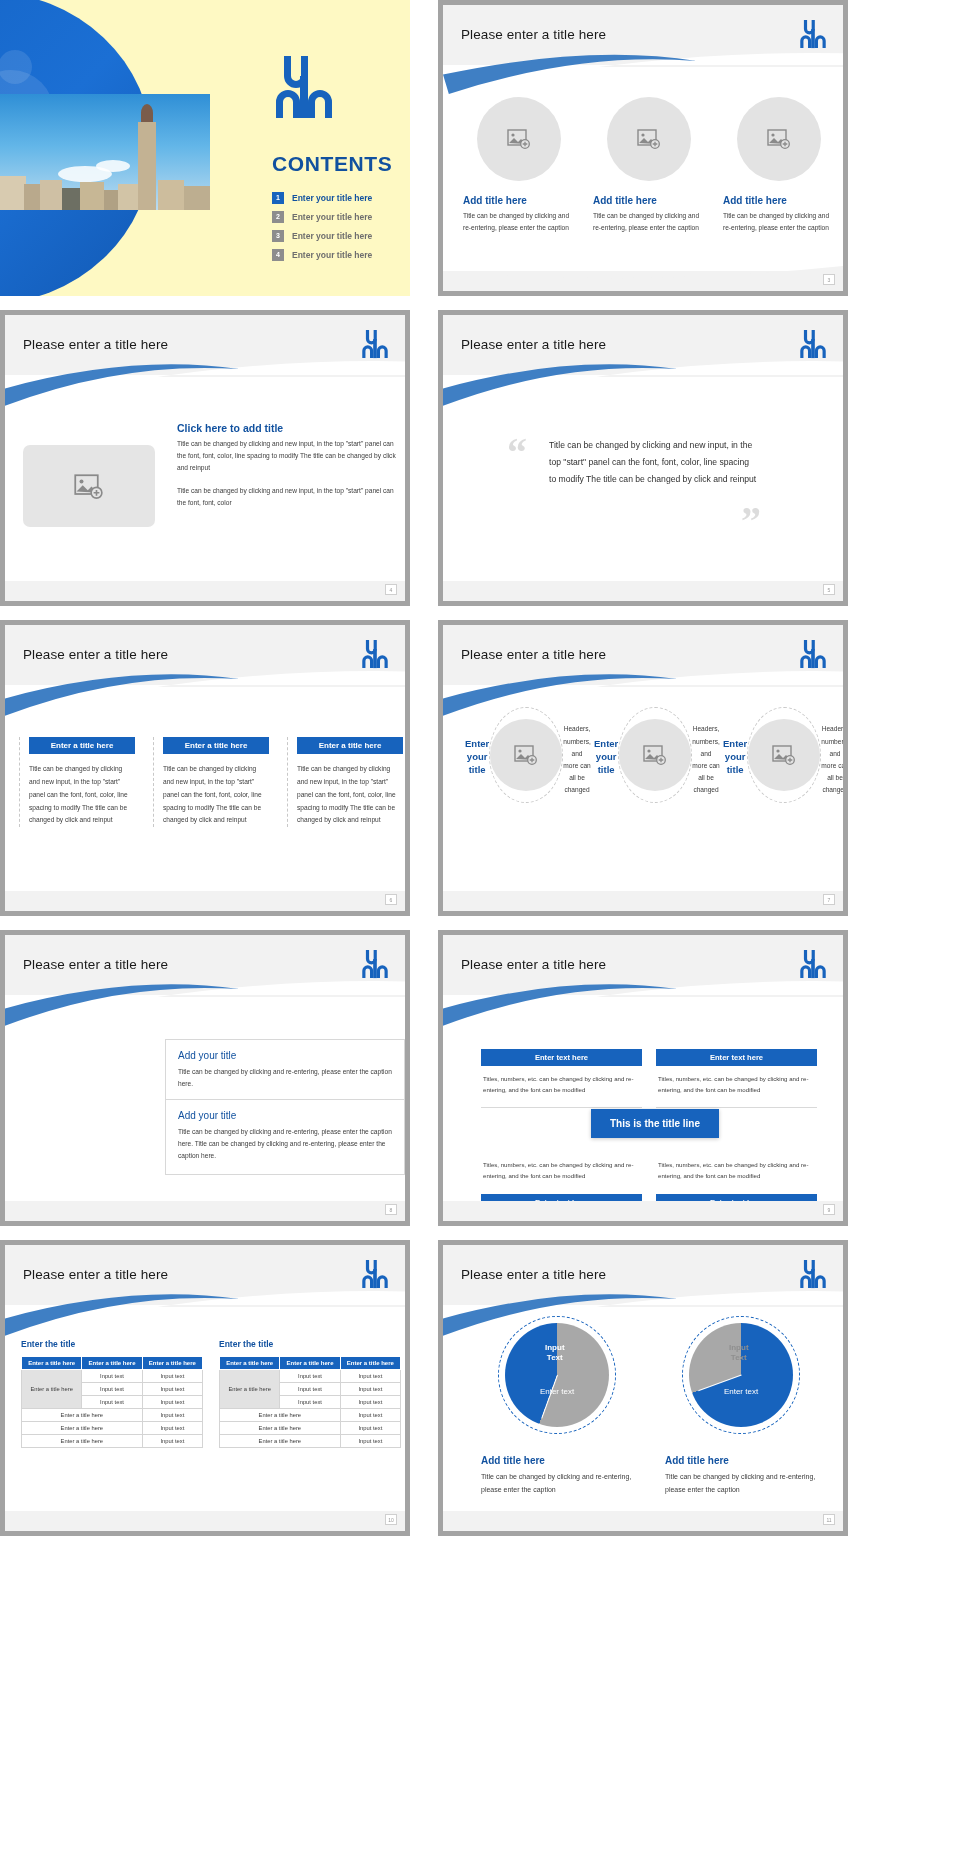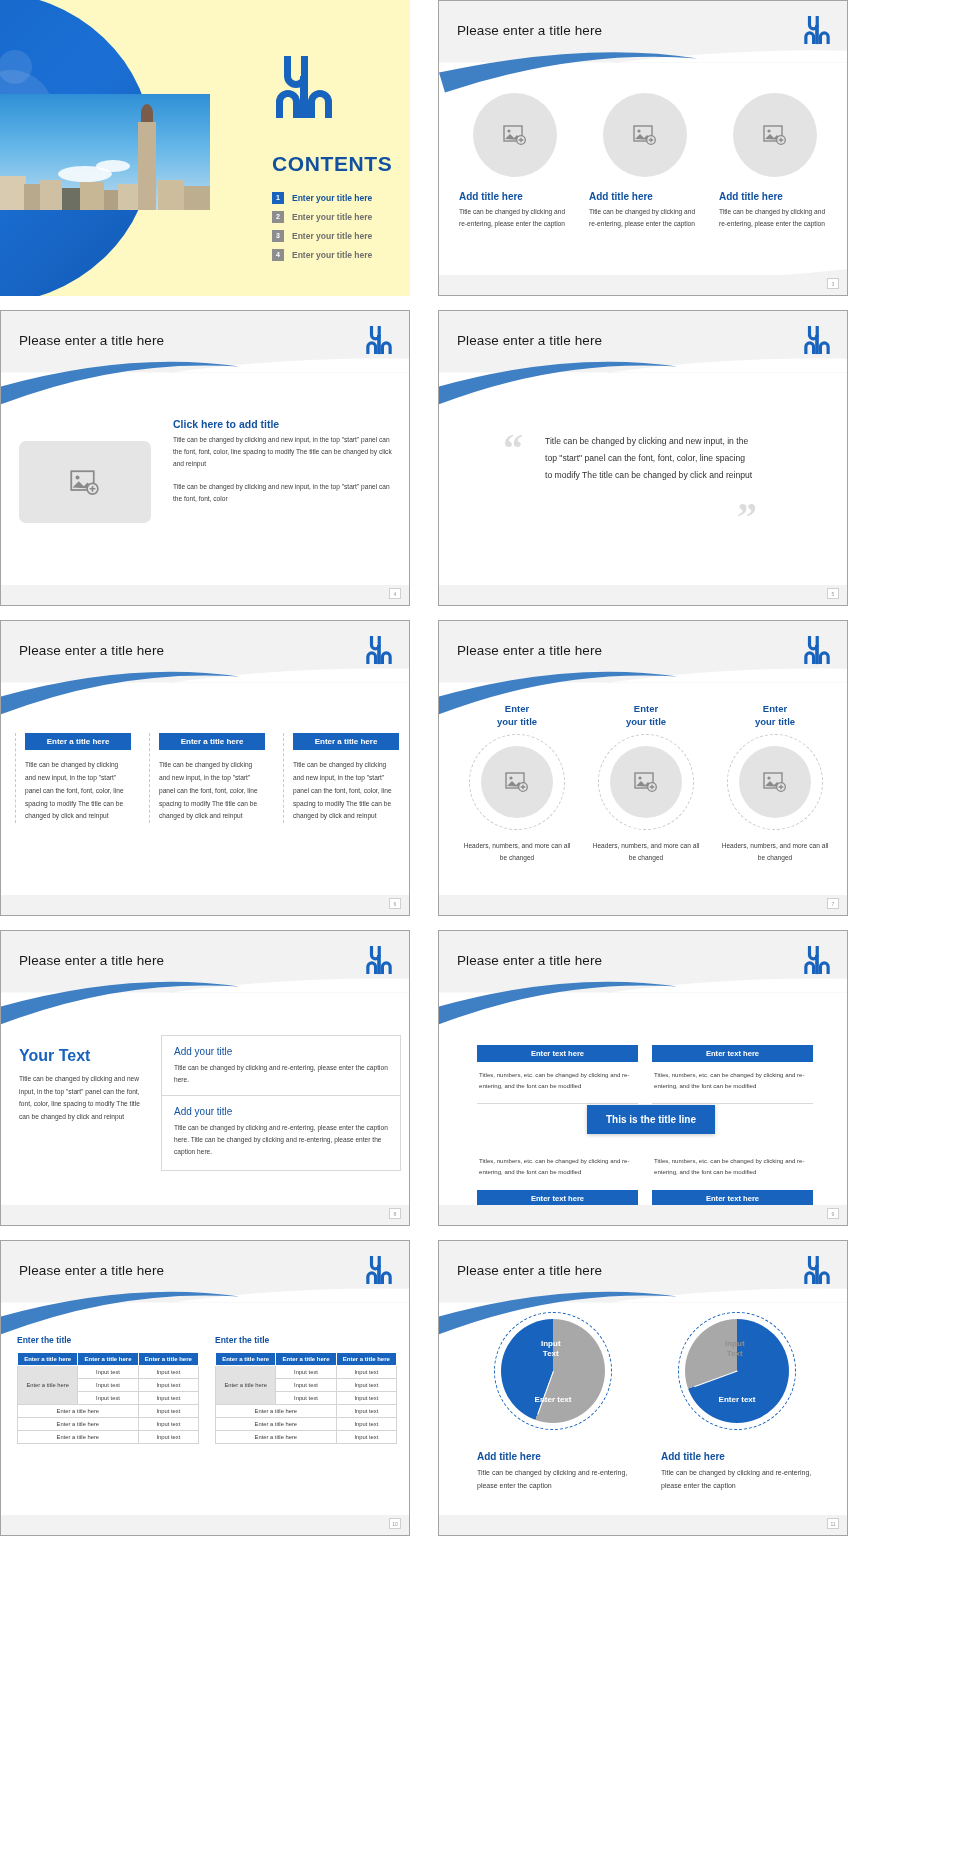--- a/index.html
+++ b/index.html
@@ -16,21 +16,21 @@
     grid-template-rows: repeat(6, 310px);
     column-gap: 28px;
     row-gap: 0px;
     padding-left: 0px;
   }
   .slide {
     position: relative;
     width: 410px; height: 296px;
     background: #ffffff;
     overflow: hidden;
-    border: 1px solid #a3a3a3;
+    border: 5px solid #a3a3a3;
   }
   .slide.nb { border: none; }
 
   
   .hdr {
     position: absolute; left: 0; top: 0; width: 100%; height: 62px;
     background: #f2f2f2;
     overflow: hidden;
   }
   .hdr-title {
@@ -126,21 +126,21 @@
   .s6-col { width:114px; border-left:1px dashed #c8c8c8; padding-left:9px; }
   .s6-col:first-child { border-left:1px dashed #c8c8c8; }
   .s6-head {
     background:#1763bd; color:#fff; font-size:8px; font-weight:bold;
     padding:4px 0; text-align:center; margin-bottom:9px; width:106px;
   }
   .s6-p { font-size:6.6px; color:#3c3c3c; line-height:1.95; }
 
   
   .s7-row { position:absolute; left:22px; top:82px; width:370px; display:flex; justify-content:space-between; }
-  .s7-col { width:112px; display:flex; flex-direction:column; align-items:center; }
+  .s7-col { width:112px; display:flex; flex-direction:row; align-items:center; }
   .s7-h { font-size:9.5px; font-weight:bold; color:#11519f; text-align:center; line-height:1.35; margin-bottom:5px; }
   .s7-ring {
     width:96px; height:96px; border-radius:50%;
     border:1px dashed #c9c9c9;
     display:flex; align-items:center; justify-content:center;
     margin-bottom:10px;
   }
   .s7-ring .circ-ph { width:72px; height:72px; }
   .s7-p { font-size:6.6px; color:#3c3c3c; text-align:center; line-height:1.85; }
 
@@ -210,22 +210,22 @@
   }
   .donut .needle {
     position:absolute; left:50%; top:50%; width:1px; height:46px;
     background:#ffffff; transform-origin: top center;
   }
   .d-lbl-top {
     position:absolute; left:50%; top:20px; transform:translateX(-12px);
     color:#fff; font-size:8px; font-weight:bold; text-align:center; line-height:1.2;
   }
   .d-lbl-mid {
-    position:absolute; left:50%; top:76px; transform:translateX(-50%);
-    color:#fff; font-size:8px; font-weight:bold; white-space:nowrap;
+    position:absolute; left:50%; top:64px; transform:translateX(-50%);
+    color:#fff; font-size:8px; font-weight:normal; white-space:nowrap;
   }
   .s11-h { font-size:10px; font-weight:bold; color:#11519f; margin-bottom:5px; }
   .s11-p { font-size:7px; color:#3c3c3c; line-height:1.8; }
   .s11-cap { position:absolute; top:132px; left:4px; width:160px; }
 
   .swoosh-svg { position:absolute; left:0; top:0; width:100%; height:100%; }
 </style>
 </head>
 <body>
 
@@ -517,24 +517,20 @@
           <path d="M2 64 v-16 a12 12 0 0 1 24 0 v16 h-7 v-16 a5 5 0 0 0 -10 0 v16 z" fill="#1763bd"></path>
           <path d="M34 64 v-16 a12 12 0 0 1 24 0 v16 h-7 v-16 a5 5 0 0 0 -10 0 v16 z" fill="#1763bd"></path>
           <rect x="26" y="22" width="8" height="42" fill="#1763bd"></rect>
         </svg>
       </div>
     </div>
     <svg class="swoosh-svg" viewBox="0 0 410 296" preserveAspectRatio="none" style="pointer-events:none;">
       <path d="M0 62 L410 62 L410 48 Q200 44 0 96 Z" fill="#ffffff"></path>
       <path d="M0 76 Q130 40 240 56 Q120 48 0 94 Z" fill="#3f7fc4"></path>
     </svg>
-    <div class="s8-left">
-      <div class="s8-big">Your Text</div>
-      <div class="s8-p">Title can be changed by clicking and new input, in the top "start" panel can the font, font, color, line spacing to modify The title can be changed by click and reinput</div>
-    </div>
     <div class="s8-box b1">
       <div class="s8-bh">Add your title</div>
       <div class="s8-bp">Title can be changed by clicking and re-entering, please enter the caption here.</div>
     </div>
     <div class="s8-box b2">
       <div class="s8-bh">Add your title</div>
       <div class="s8-bp">Title can be changed by clicking and re-entering, please enter the caption here. Title can be changed by clicking and re-entering, please enter the caption here.</div>
     </div>
     <div class="footstrip"></div>
     <div class="pgnum">8</div>

